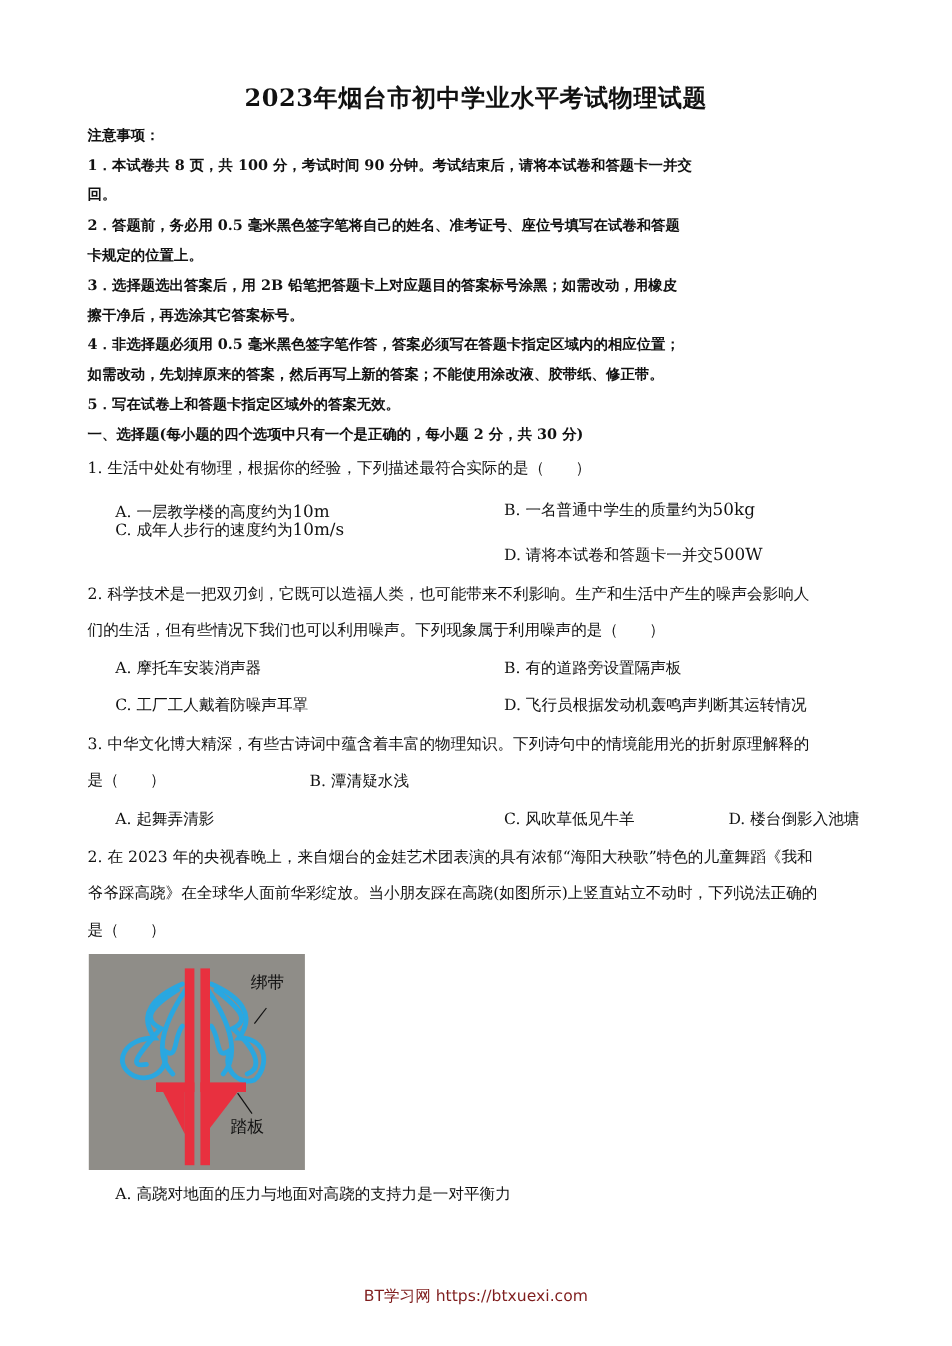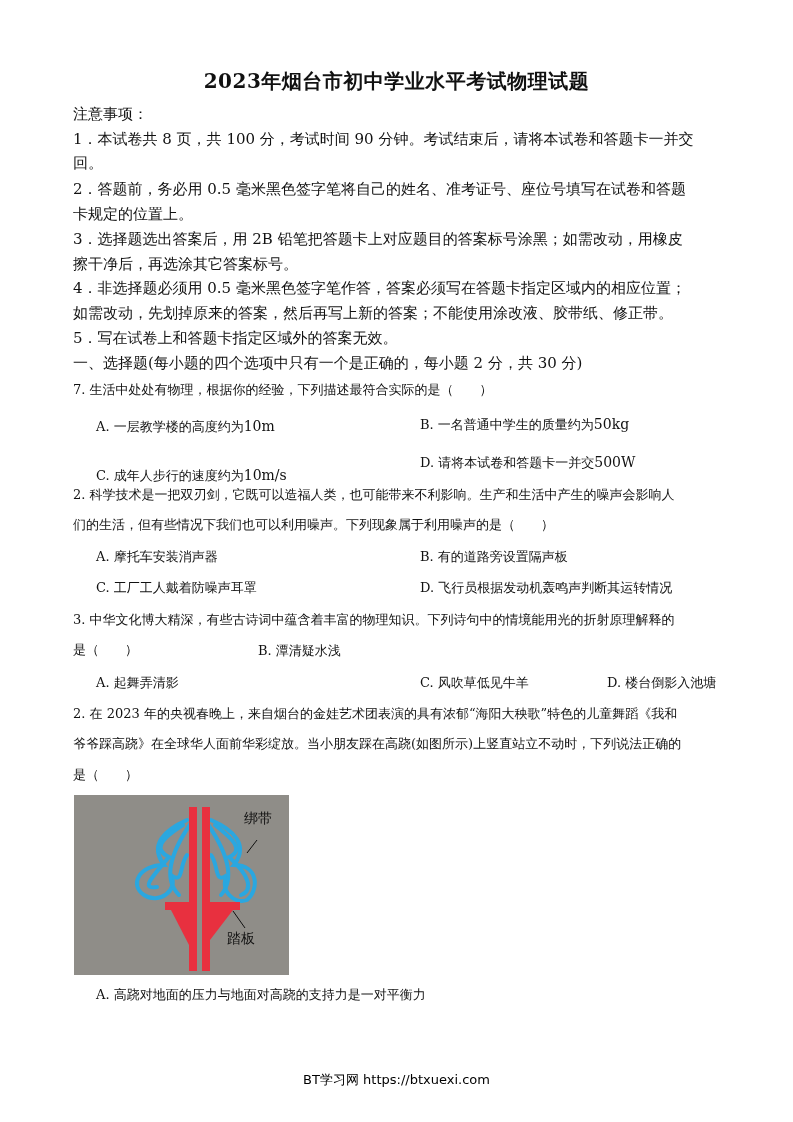--- a/index.html
+++ b/index.html
@@ -1,51 +1,51 @@
 <!DOCTYPE html>
 <html><head>
   <meta charset="utf-8">
   <style>
     html, body { margin: 0; padding: 0; background: #ffffff; }
     body { width: 793px; height: 1122px; position: relative; overflow: hidden;
            font-family: "DejaVu Serif", "Liberation Serif", serif; color: #111; }
     .abs { position: absolute; white-space: nowrap; }
     .title { left: 0; width: 793px; top: 68px; text-align: center; font-size: 20px; font-weight: bold; letter-spacing: 0.5px; }
-    .notice { font-size: 15px; font-weight: normal; left: 73px; }
+    .notice { font-size: 12px; font-weight: bold; left: 73px; }
     .q { font-size: 13px; left: 73px; }
     .opt { font-size: 13px; margin-left: 23px; }
     .unit { font-size: 14px; }
-    .figure { left: 74px; top: 795px; width: 180px; height: 180px; background: #8f8d88; overflow: hidden; padding-left: 35px; }
-    .footer { left: 0; width: 793px; top: 1071px; text-align: center; font-family: "DejaVu Sans", sans-serif; font-size: 13px; color: #000000; }
+    .figure { left: 74px; top: 795px; width: 180px; height: 180px; background: #8f8d88; overflow: hidden; }
+    .footer { left: 0; width: 793px; top: 1071px; text-align: center; font-family: "DejaVu Sans", sans-serif; font-size: 13px; color: #7f1d1d; }
   </style>
 </head>
 <body>
 
 <div class="abs title">2023年烟台市初中学业水平考试物理试题</div>
 
 <div class="abs notice" style="top:105px">注意事项：</div>
 <div class="abs notice" style="top:130px">1．本试卷共 8 页，共 100 分，考试时间 90 分钟。考试结束后，请将本试卷和答题卡一并交</div>
 <div class="abs notice" style="top:154px">回。</div>
 <div class="abs notice" style="top:180px">2．答题前，务必用 0.5 毫米黑色签字笔将自己的姓名、准考证号、座位号填写在试卷和答题</div>
 <div class="abs notice" style="top:205px">卡规定的位置上。</div>
 <div class="abs notice" style="top:230px">3．选择题选出答案后，用 2B 铅笔把答题卡上对应题目的答案标号涂黑；如需改动，用橡皮</div>
 <div class="abs notice" style="top:255px">擦干净后，再选涂其它答案标号。</div>
 <div class="abs notice" style="top:279px">4．非选择题必须用 0.5 毫米黑色签字笔作答，答案必须写在答题卡指定区域内的相应位置；</div>
 <div class="abs notice" style="top:304px">如需改动，先划掉原来的答案，然后再写上新的答案；不能使用涂改液、胶带纸、修正带。</div>
 <div class="abs notice" style="top:329px">5．写在试卷上和答题卡指定区域外的答案无效。</div>
 <div class="abs notice" style="top:354px">一、选择题(每小题的四个选项中只有一个是正确的，每小题 2 分，共 30 分)</div>
 
-<div class="abs q" style="top:381px">7. 生活中处处有物理，根据你的经验，下列描述最符合实际的是（　　）</div>
+<div class="abs q" style="top:381px">1. 生活中处处有物理，根据你的经验，下列描述最符合实际的是（　　）</div>
 <div class="abs opt" style="left:73px;top:418px">
   <span>A. 一层教学楼的高度约为</span><span class="unit">10m</span>
 </div>
 <div class="abs opt" style="left:397px;top:416px">
   <span>B. 一名普通中学生的质量约为</span><span class="unit">50kg</span>
 </div>
-<div class="abs opt" style="left:73px;top:467px">
+<div class="abs opt" style="left:73px;top:433px">
   <span>C. 成年人步行的速度约为</span><span class="unit">10m/s</span>
 </div>
 <div class="abs opt" style="left:397px;top:454px">
   <span>D. 请将本试卷和答题卡一并交</span><span class="unit">500W</span>
 </div>
 
 <div class="abs q" style="top:486px">2. 科学技术是一把双刃剑，它既可以造福人类，也可能带来不利影响。生产和生活中产生的噪声会影响人</div>
 <div class="abs q" style="top:516px">们的生活，但有些情况下我们也可以利用噪声。下列现象属于利用噪声的是（　　）</div>
 <div class="abs opt" style="left:73px;top:548px">A. 摩托车安装消声器</div>
 <div class="abs opt" style="left:397px;top:548px">B. 有的道路旁设置隔声板</div>

